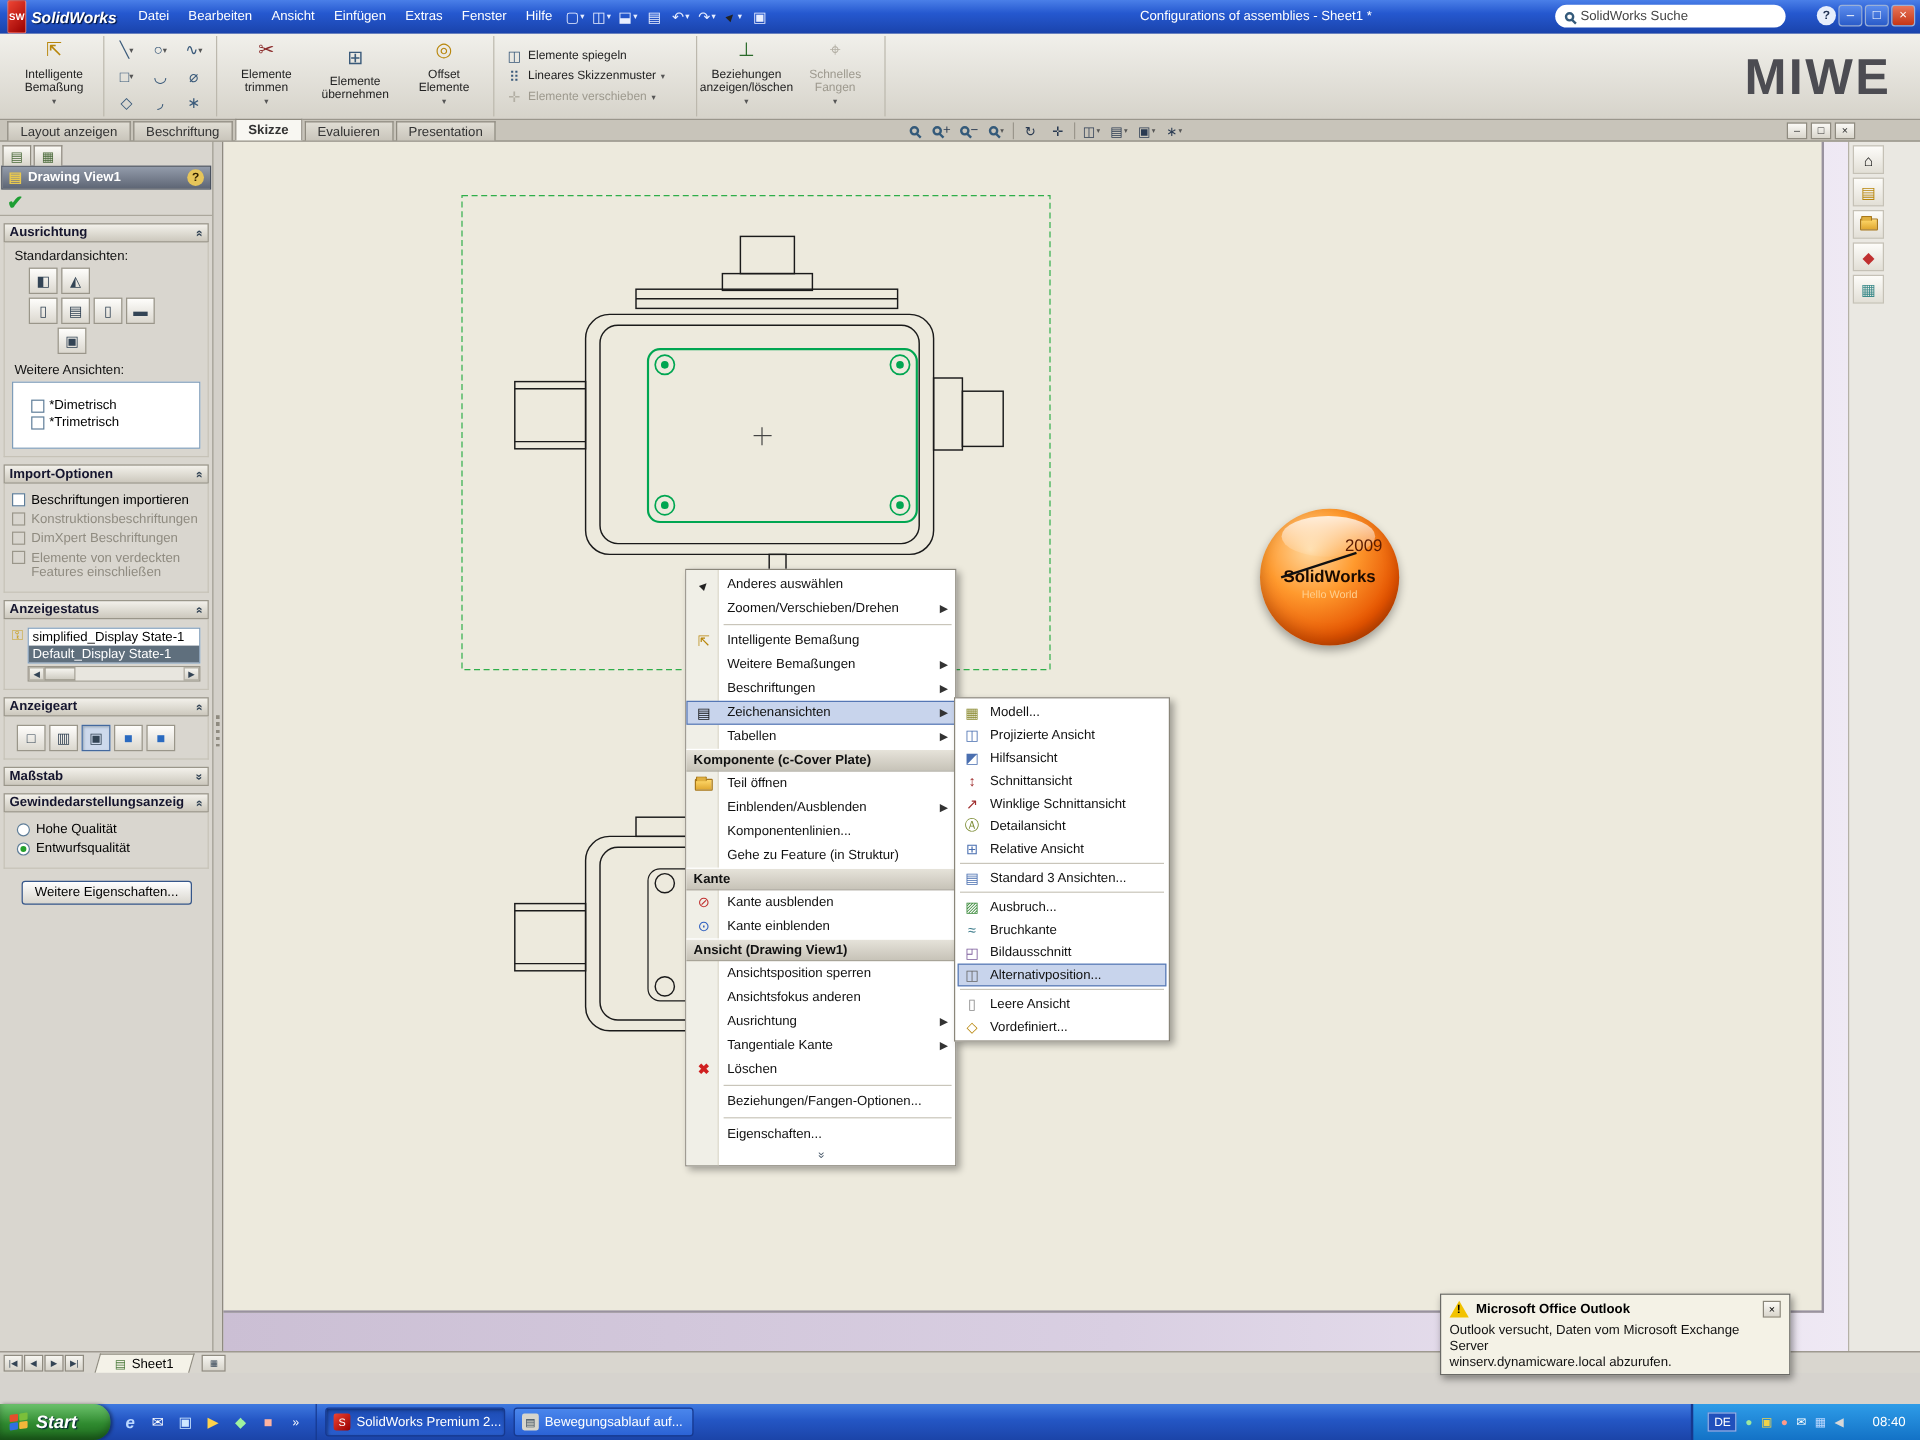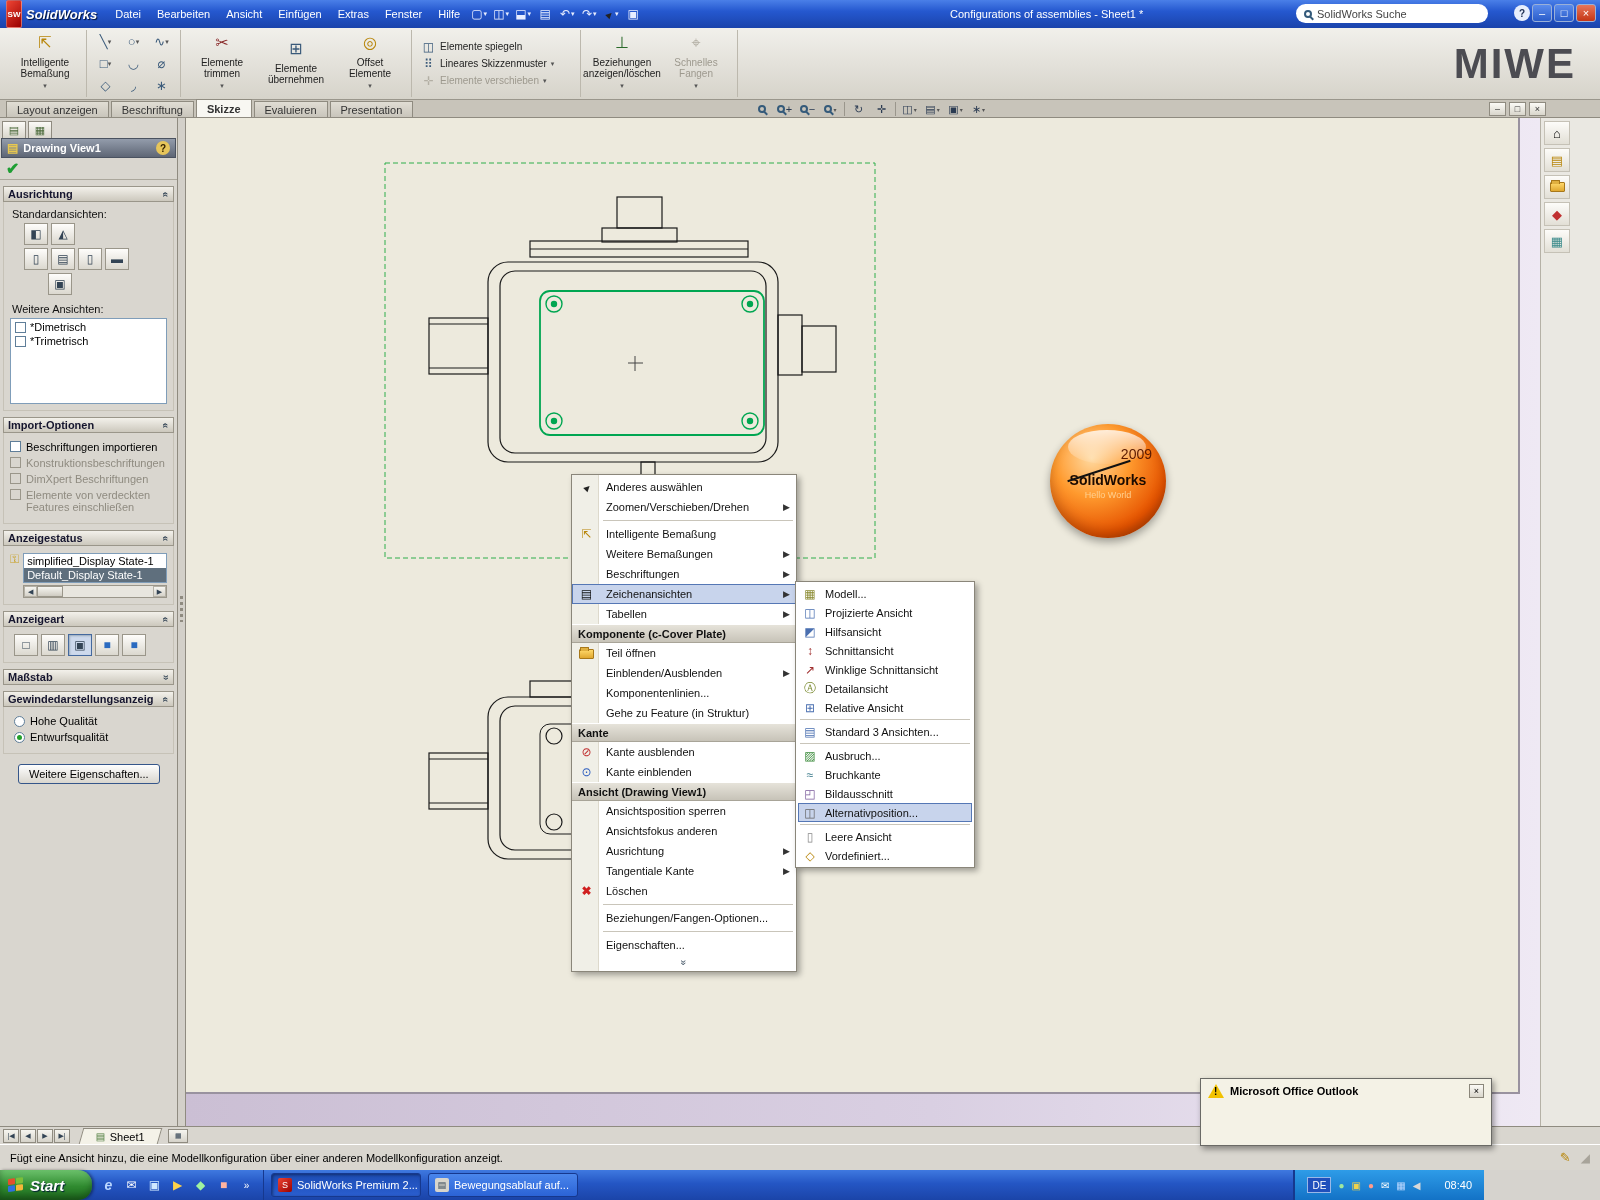--- a/index.html
+++ b/index.html
@@ -65,21 +65,21 @@
 .sech{height:16px;display:flex;align-items:center;justify-content:space-between;padding:0 4px;background:linear-gradient(#f3f1eb,#ccc8bd);border:1px solid #9a968a;font-weight:bold;color:#15152e}
 .chev{font-size:10px;color:#345;transform:rotate(90deg);display:inline-block}
 .chev.down{transform:rotate(-90deg)}
 .secb{padding:4px 6px 6px;border:1px solid #c6c2b7;border-top:none}
 .pmlabel{margin:2px 0 2px 2px;color:#111}
 .vrow{display:flex;gap:3px;margin:3px 0 0 14px}
 .vb{width:24px;height:22px;border:1px solid #9a968a;background:linear-gradient(#fefdfb,#dbd8cf);display:flex;align-items:center;justify-content:center;font-size:12px;color:#345}
 .vb.pressed{background:#cdd9ec;border-color:#44699e;box-shadow:inset 1px 1px 2px #9aaabb}
 .vb.blue{color:#2a6ac0}
 .lb{background:#fff;border:1px solid #7f9db9;margin-top:3px}
-.lb.views{height:86px;padding:1px}
+.lb.views{height:56px;padding:12px}
 .lbi{display:flex;align-items:center;gap:4px;padding:1px 3px}
 .cb{width:11px;height:11px;border:1px solid #5f7e99;background:#fff;flex:none;display:flex;align-items:center;justify-content:center;font-size:9px;color:#234}
 .cb.dis{background:#d9d6cf;border-color:#9a968a}
 .cbrow{display:flex;align-items:flex-start;gap:5px;margin:4px 0;line-height:12px}
 .cbrow.dis{color:#8f8b80}
 .rbrow{display:flex;align-items:center;gap:5px;margin:4px 0 4px 4px}
 .rb{width:11px;height:11px;border-radius:50%;border:1px solid #5f7e99;background:#fff;flex:none;position:relative}
 .rb.sel::after{content:"";position:absolute;inset:2px;border-radius:50%;background:#25a02c}
 .dsrow{display:flex;gap:4px;align-items:flex-start}
 .keyico{color:#c8a020;font-size:12px;margin-top:2px}
@@ -147,21 +147,21 @@
 
 .notif{position:absolute;left:1200px;top:1078px;width:292px;height:68px;background:#f4f2e6;border:1px solid #6a6a66;box-shadow:2px 3px 6px #00000066;z-index:70;padding:5px 7px}
 .notif-h{display:flex;align-items:center;gap:6px}
 .warn{width:0;height:0;border-left:8px solid transparent;border-right:8px solid transparent;border-bottom:14px solid #f2c200;position:relative}
 .warn::after{content:"!";position:absolute;left:-2px;top:2px;font-size:10px;font-weight:bold;color:#000}
 .notif-title{font-weight:bold;font-size:11px}
 .notif-x{margin-left:auto;width:15px;height:14px;border:1px solid #8a867a;background:linear-gradient(#fbfaf6,#d9d6cc);display:flex;align-items:center;justify-content:center;font-size:9px}
 .notif-b{margin-top:5px;line-height:13px;color:#111}
 
 
-.taskbar{position:absolute;left:0;bottom:0;width:1484px;height:30px;background:linear-gradient(#3f79e0,#2456c4 45%,#1b44a8);display:flex;align-items:center;z-index:80}
+.taskbar{position:absolute;left:0;bottom:0;width:1600px;height:30px;background:linear-gradient(#3f79e0,#2456c4 45%,#1b44a8);display:flex;align-items:center;z-index:80}
 .start{height:30px;min-width:92px;border-radius:0 14px 14px 0;background:linear-gradient(#6cc26c,#2f8a2f 55%,#1e6a1e);display:flex;align-items:center;gap:6px;padding:0 14px 0 8px;color:#fff;font-weight:bold;font-style:italic;font-size:15px;box-shadow:inset 0 -4px 6px #00000044,2px 0 3px #00000066;text-shadow:1px 1px 1px #023}
 .flag{width:16px;height:15px;display:grid;grid-template-columns:7px 7px;grid-auto-rows:6px;gap:1px;transform:skewY(-8deg)}
 .flag i{border-radius:1px;display:block}
 .ql{display:flex;align-items:center;gap:6px;padding:0 8px;height:100%;border-right:1px solid #16388e}
 .qli{width:17px;height:17px;display:flex;align-items:center;justify-content:center;font-size:12px;color:#fff}
 .taskbtn{width:150px;height:24px;margin-left:7px;border-radius:3px;background:linear-gradient(#4a86ec,#2b63d6);border:1px solid #16388e;display:flex;align-items:center;gap:5px;padding:0 6px;color:#fff;white-space:nowrap;overflow:hidden}
 .taskbtn.active{background:linear-gradient(#1d4cb4,#2a5ecf);box-shadow:inset 1px 1px 3px #00000066}
 .tico{width:14px;height:14px;flex:none;display:flex;align-items:center;justify-content:center;font-size:9px;border-radius:2px}
 .tray{margin-left:auto;height:100%;display:flex;align-items:center;gap:7px;padding:0 12px;background:linear-gradient(#2e9ce8,#1372c6);border-left:2px solid #16388e;color:#fff}
 .lang{background:#2050bc;border:1px solid #9ab8e8;padding:0 4px;font-size:10px;height:16px;display:flex;align-items:center}
@@ -698,33 +698,30 @@
     <span class="snb">◀</span>
     <span class="snb">▶</span>
     <span class="snb">▶|</span>
     <div class="stab">
       <span class="stico">▤</span>
       <span>Sheet1</span>
     </div>
     <span class="snb" style="margin-left:8px;width:20px">▦</span>
   </div>
 
-  <div class="statusbar">
-    <span>Fügt eine Ansicht hinzu, die eine Modellkonfiguration über einer anderen Modellkonfiguration anzeigt.</span>
-    <div class="sb-right">
-      <span class="pencil">✎</span>
-      <span class="grip">◢</span>
-    </div>
-  </div>
 
   <div class="notif">
     <div class="notif-h">
       <span class="warn"></span>
       <span class="notif-title">Microsoft Office Outlook</span>
       <span class="notif-x">×</span>
+    </div>
+    <div class="notif-b">
+      <div>Outlook versucht, Daten vom Microsoft Exchange Server</div>
+      <div>winserv.dynamicware.local abzurufen.</div>
     </div>
   </div>
 
   <div class="taskbar">
     <div class="start">
       <span class="flag">
         <i style="background:#e34f2c"></i>
           <i style="background:#7bbf3a"></i>
           <i style="background:#2f6fe0"></i>
           <i style="background:#f3b73a"></i>

